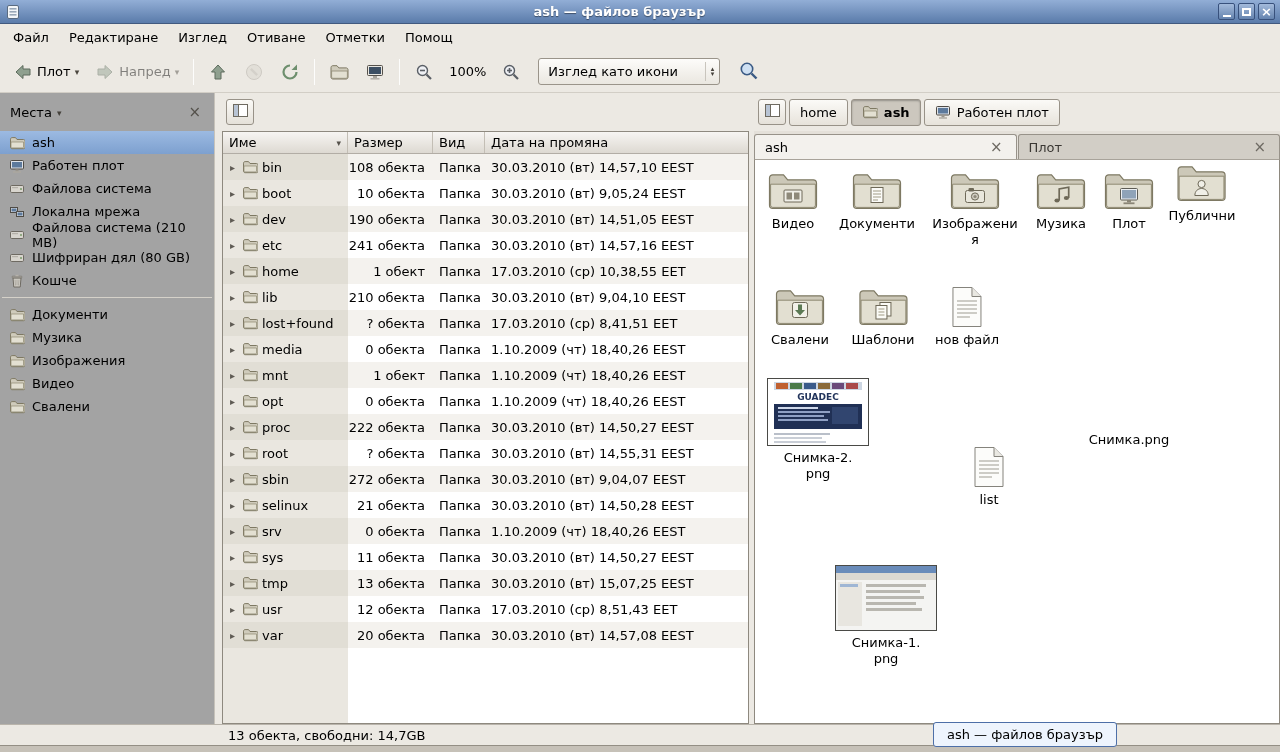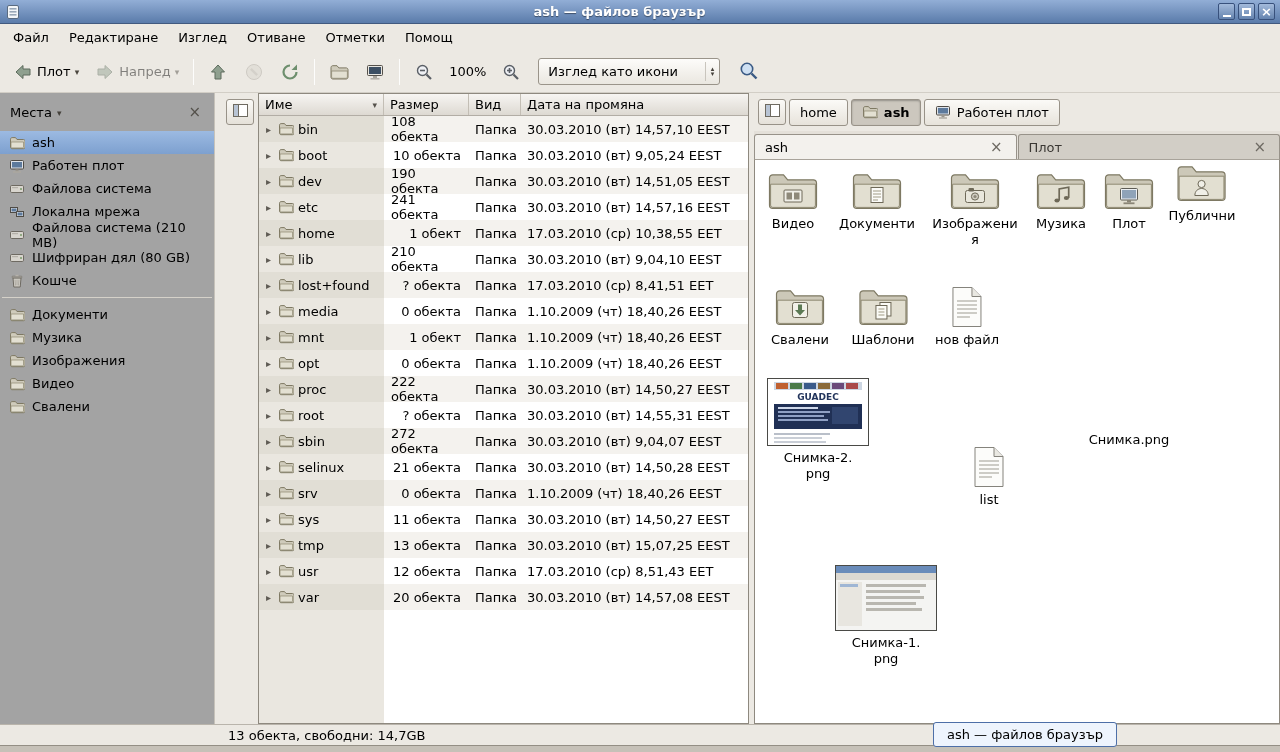--- a/index.html
+++ b/index.html
@@ -45,37 +45,37 @@
   .places-combo { display:flex; align-items:center; gap:5px; background:none; border:none; font:inherit; }
   .combo-chev { font-size:9px; color:#45413b; margin-top:2px; }
   .sidebar-close { margin-left:auto; color:#55524c; font-size:15px; padding:1px 5px; }
   .sidebar-list { flex:1; }
   .side-item { display:flex; align-items:center; gap:7px; height:23px; padding:0 9px; }
   .side-item.selected { background:linear-gradient(#9cbae2,#7da0cf); }
   .side-sep { height:1px; background:#d5d1c9; margin:5px 2px; }
   .row-icon { display:flex; flex:none; }
 
   
-  .treecol { width:527px; display:flex; flex-direction:row; }
+  .treecol { width:527px; display:flex; flex-direction:column; }
   .pane-topband { height:38px; display:flex; align-items:center; padding:5px 4px; gap:3px; }
   .mini-btn { width:28px; height:26px; background:linear-gradient(#fbfaf7,#e5e1d9); border:1px solid #989288; border-radius:3px; display:flex; align-items:center; justify-content:center; }
   .tree-frame { flex:1; border:1px solid #8e897f; display:flex; flex-direction:column; background:#fff; overflow:hidden; }
   .tree-headers { display:flex; height:22px; flex:none; background:linear-gradient(#f7f5f2,#ddd9d2); border-bottom:1px solid #b2ada5; }
   .th { display:flex; align-items:center; padding:0 6px; border-right:1px solid #c3beb5; }
   .th-name { width:125px; }
   .th-size { width:85px; }
   .th-type { width:52px; }
   .th-date { flex:1; border-right:none; }
   .sort-arrow { margin-left:auto; font-size:9px; color:#55514b; }
   .tree-body { flex:1; background:linear-gradient(90deg,#eae7e0 0,#eae7e0 125px,#fff 125px); overflow:hidden; }
   .tree-row { display:flex; height:26px; align-items:stretch; }
   .cell { display:flex; align-items:center; }
   .c-name { width:125px; padding-left:4px; gap:4px; background:#eae7e0; }
   .tree-row.alt .c-name { background:#e1ded5; }
-  .c-size { width:85px; justify-content:flex-end; padding-right:8px;padding-left:7px; }
+  .c-size { width:85px; justify-content:flex-end; padding-right:8px; }
   .c-type { width:52px; padding-left:6px; }
   .c-date { flex:1; padding-left:6px; }
   .tree-row.alt .c-size, .tree-row.alt .c-type, .tree-row.alt .c-date { background:#f4f2ee; }
   .expander { font-size:10px; color:#5f5b54; width:11px; text-align:center; }
 
   
   .iconcol { flex:1; display:flex; flex-direction:column; }
   .path-btn { display:flex; align-items:center; gap:6px; height:27px; padding:0 10px; background:linear-gradient(#fbfaf7,#e7e3db); border:1px solid #989288; border-radius:3px; font:inherit; }
   .path-btn.active { background:#ccc7be; box-shadow:inset 0 1px 2px rgba(0,0,0,.28); font-weight:bold; }
   .tabbar { display:flex; height:28px; flex:none; padding:3px 0 0 0; gap:1px; background:#e4e0d9; }

